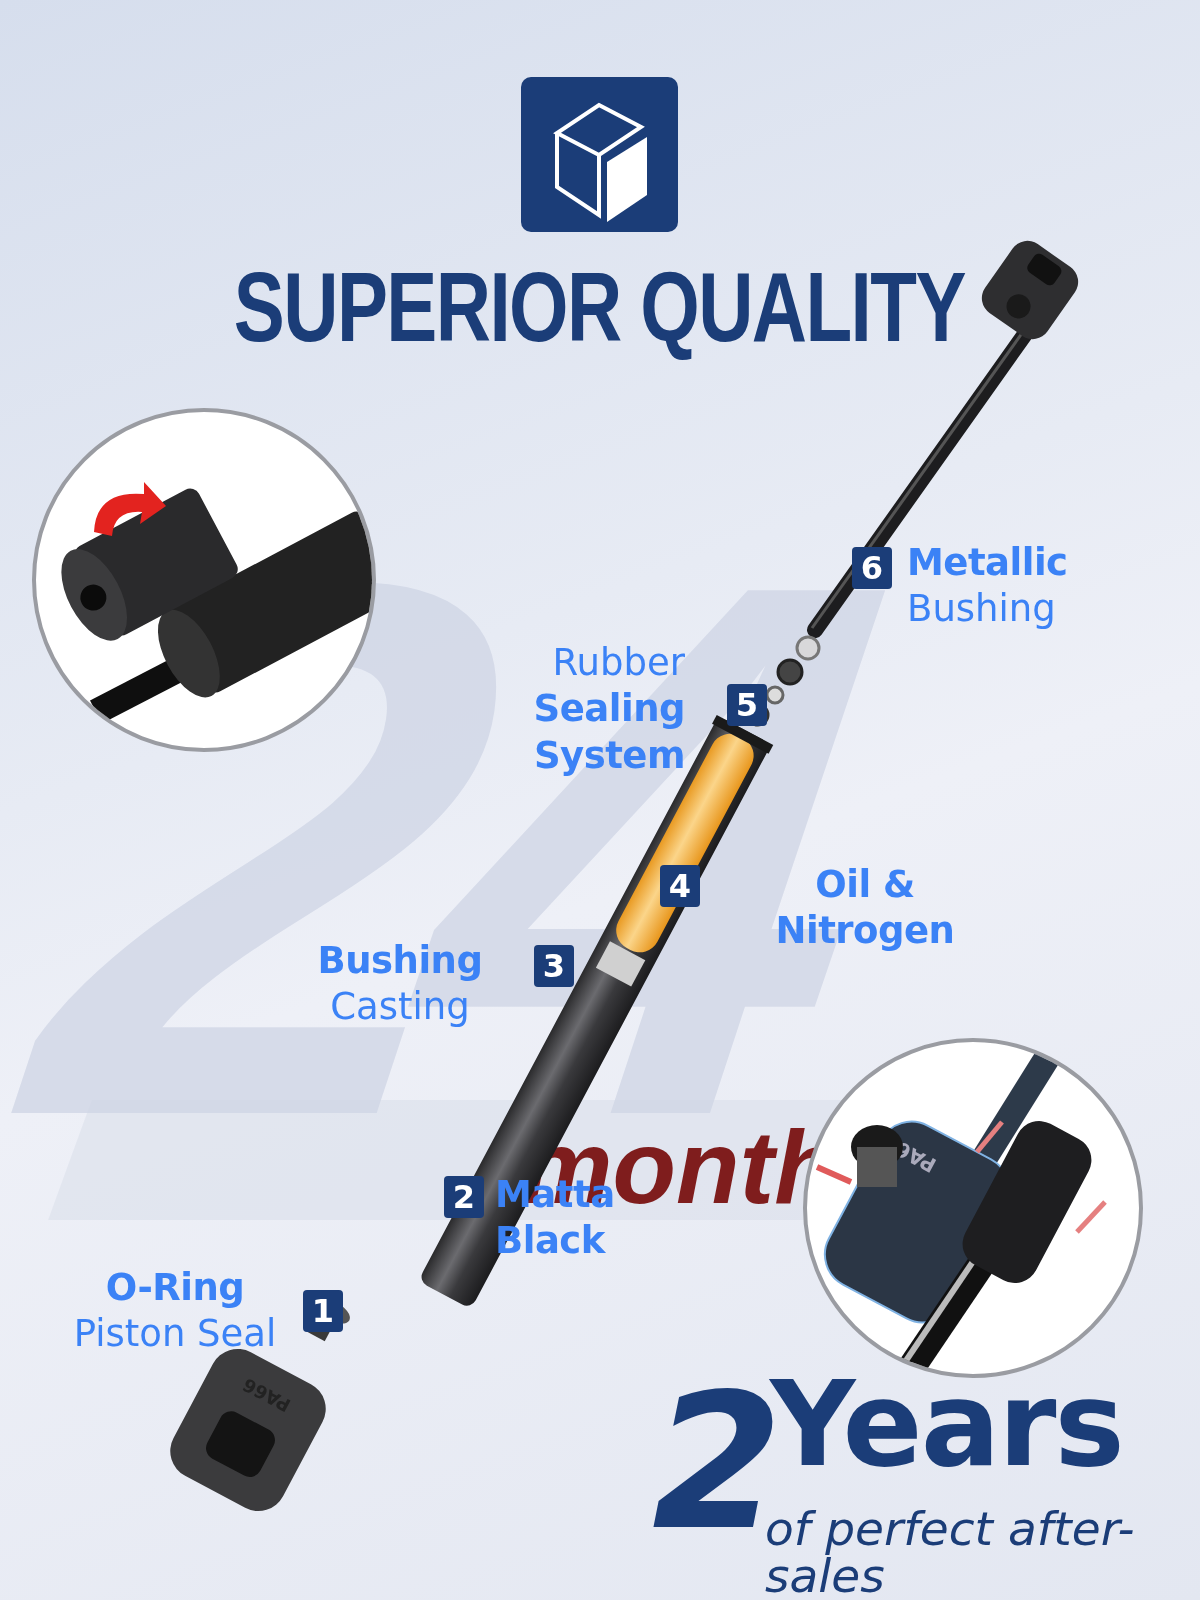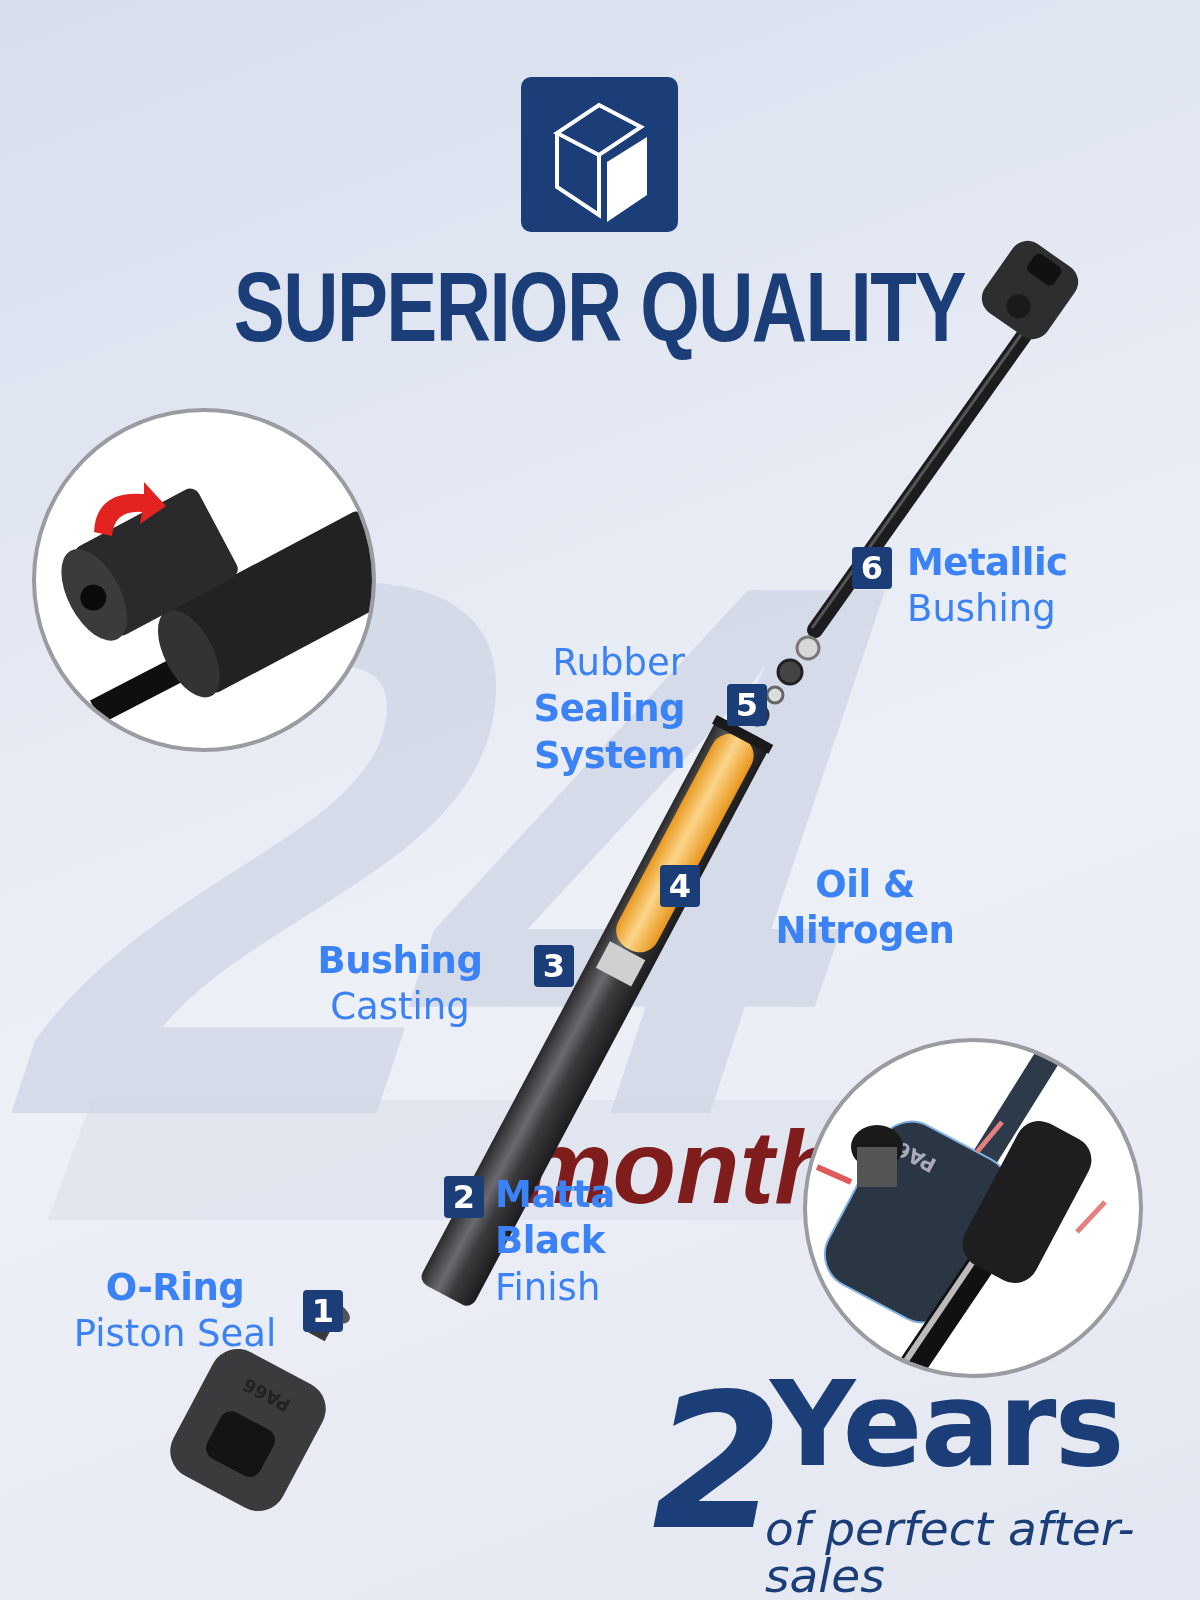--- a/index.html
+++ b/index.html
@@ -157,21 +157,20 @@
 
 <div class="lbl" style="left:290px; top:938px; width:220px; text-align:center;">
   <span class="b">Bushing</span>
   <span class="r">Casting</span>
 </div>
 <div class="badge" style="left:534px; top:945px;">3</div>
 
 <div class="badge" style="left:444px; top:1176px;">2</div>
 <div class="lbl" style="left:495px; top:1172px; width:230px; ">
   <span class="b">Matta Black</span>
-  <span class="r">Finish</span>
 </div>
 
 <div class="lbl" style="left:60px; top:1265px; width:230px; text-align:center;">
   <span class="b">O-Ring</span>
   <span class="r">Piston Seal</span>
 </div>
 <div class="badge" style="left:303px; top:1290px;">1</div>
 
 <div class="years y-2">2</div>
 <div class="years y-word">Years</div>

